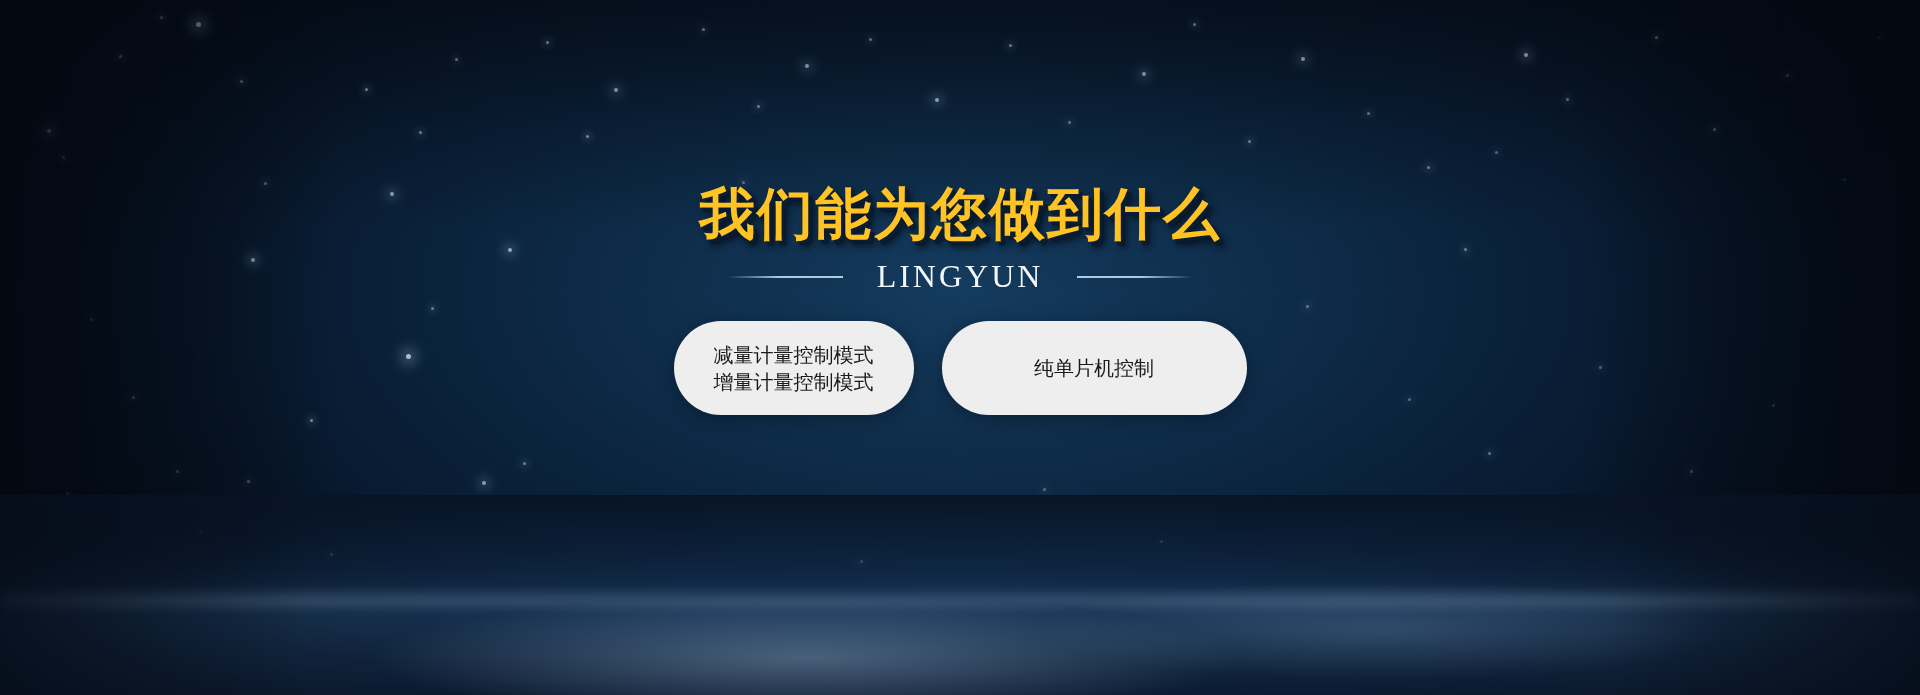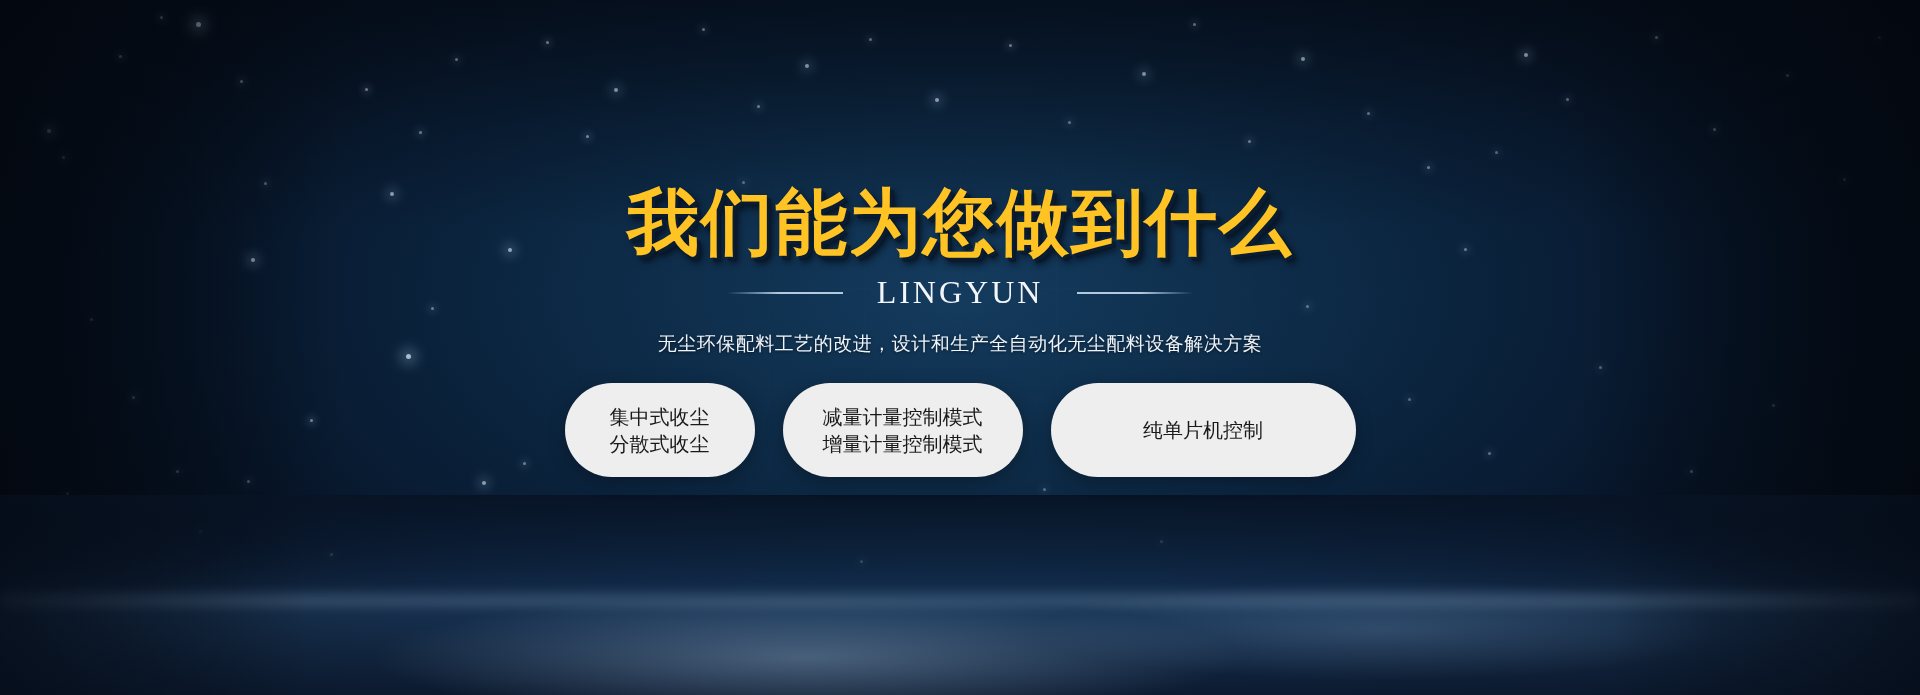--- a/index.html
+++ b/index.html
@@ -78,21 +78,21 @@
 
   
   .content {
     position:absolute; left:0; right:0; top:0; bottom:0;
     display:flex; flex-direction:column; align-items:center;
   }
 
   .headline {
     margin-top:186px;
     font-family:"DejaVu Sans", sans-serif;
-    font-size:72px;
+    font-size:56px;
     font-weight:bold;
     letter-spacing:2px;
     color:#FFC324;
     line-height:1;
     text-shadow:
       3px 3px 0 #0a1c31,
       4px 4px 0 #091827,
       5px 6px 7px rgba(2,8,18,.85);
     white-space:nowrap;
   }
@@ -237,28 +237,23 @@
   <div class="content">
 
     <div class="headline">我们能为您做到什么</div>
 
     <div class="sub-row">
       <span class="rule left"></span>
       <span class="brand">LINGYUN</span>
       <span class="rule right"></span>
     </div>
 
-    <div class="tagline">无尘环保配料工艺的改进，设计和生产全自动化无尘配料设备解决方案</div>
 
     <div class="cards">
 
-      <div class="card c1">
-        <span class="card-line">集中式收尘</span>
-        <span class="card-line">分散式收尘</span>
-      </div>
 
       <div class="card c2">
         <span class="card-line">减量计量控制模式</span>
         <span class="card-line">增量计量控制模式</span>
       </div>
 
       <div class="card c3">
         <span class="card-line">纯单片机控制</span>
       </div>
 

